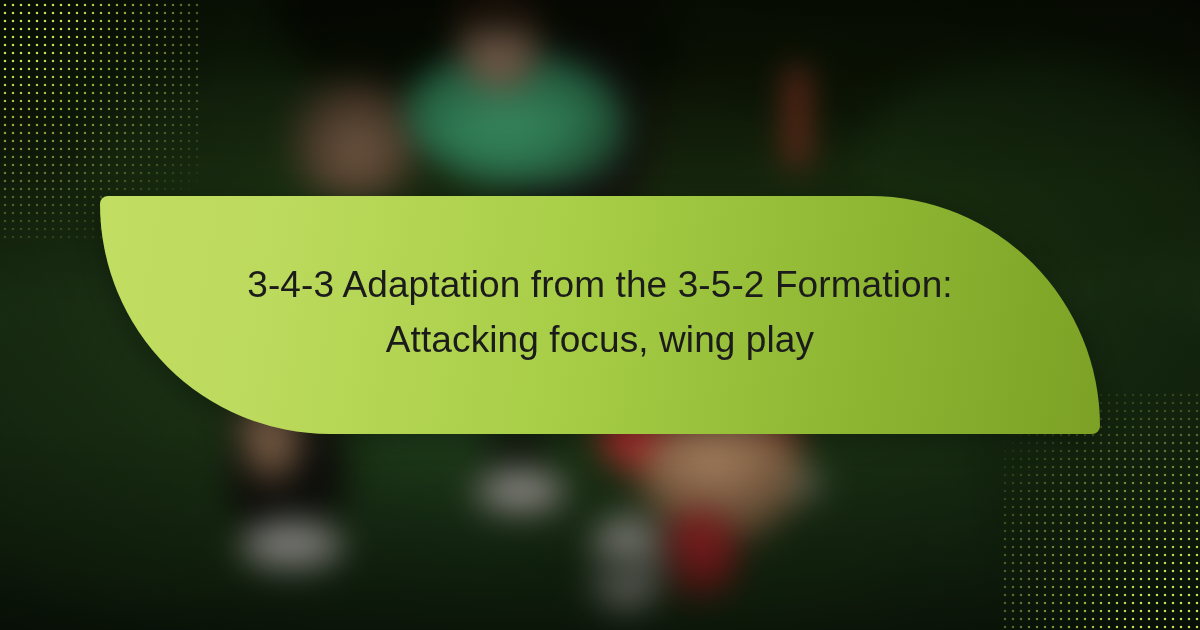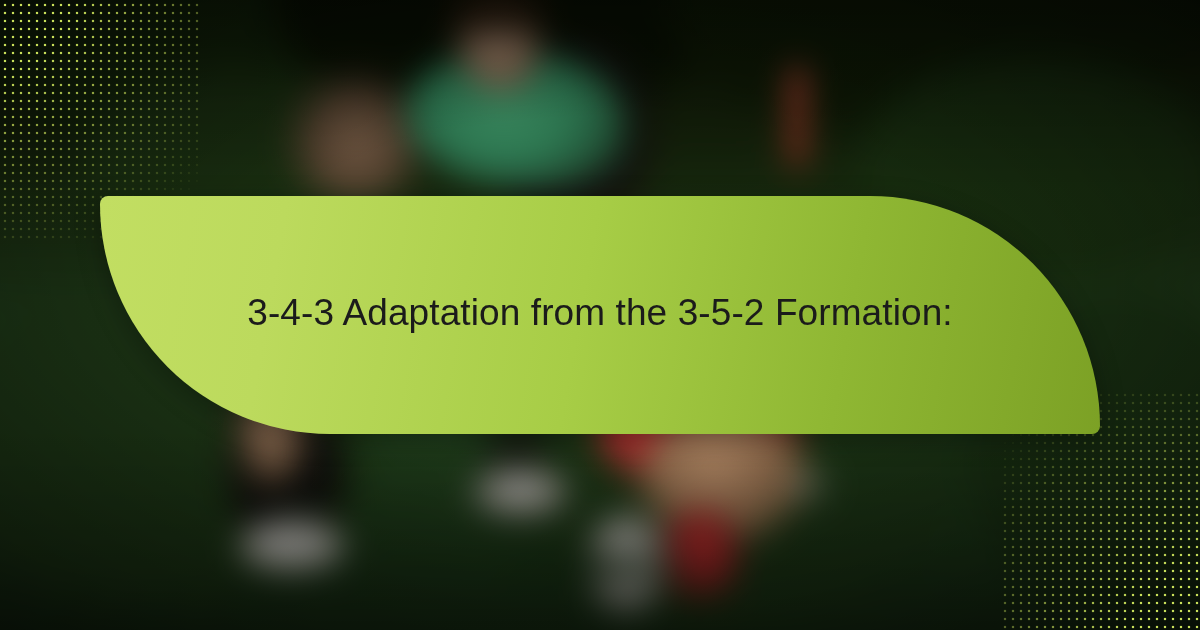--- a/index.html
+++ b/index.html
@@ -297,16 +297,17 @@
 
   <div class="vignette"></div>
 
   <div class="dots dots-tl"></div>
   <div class="dots dots-br"></div>
 
   <div class="banner">
     <h1 class="banner-title">
       <span>3-4-3 Adaptation from the 3-5-2 Formation:</span>
       <br>
+      <span>Attacking focus, wing play</span>
     </h1>
   </div>
 
 </div>
 
 </body></html>

